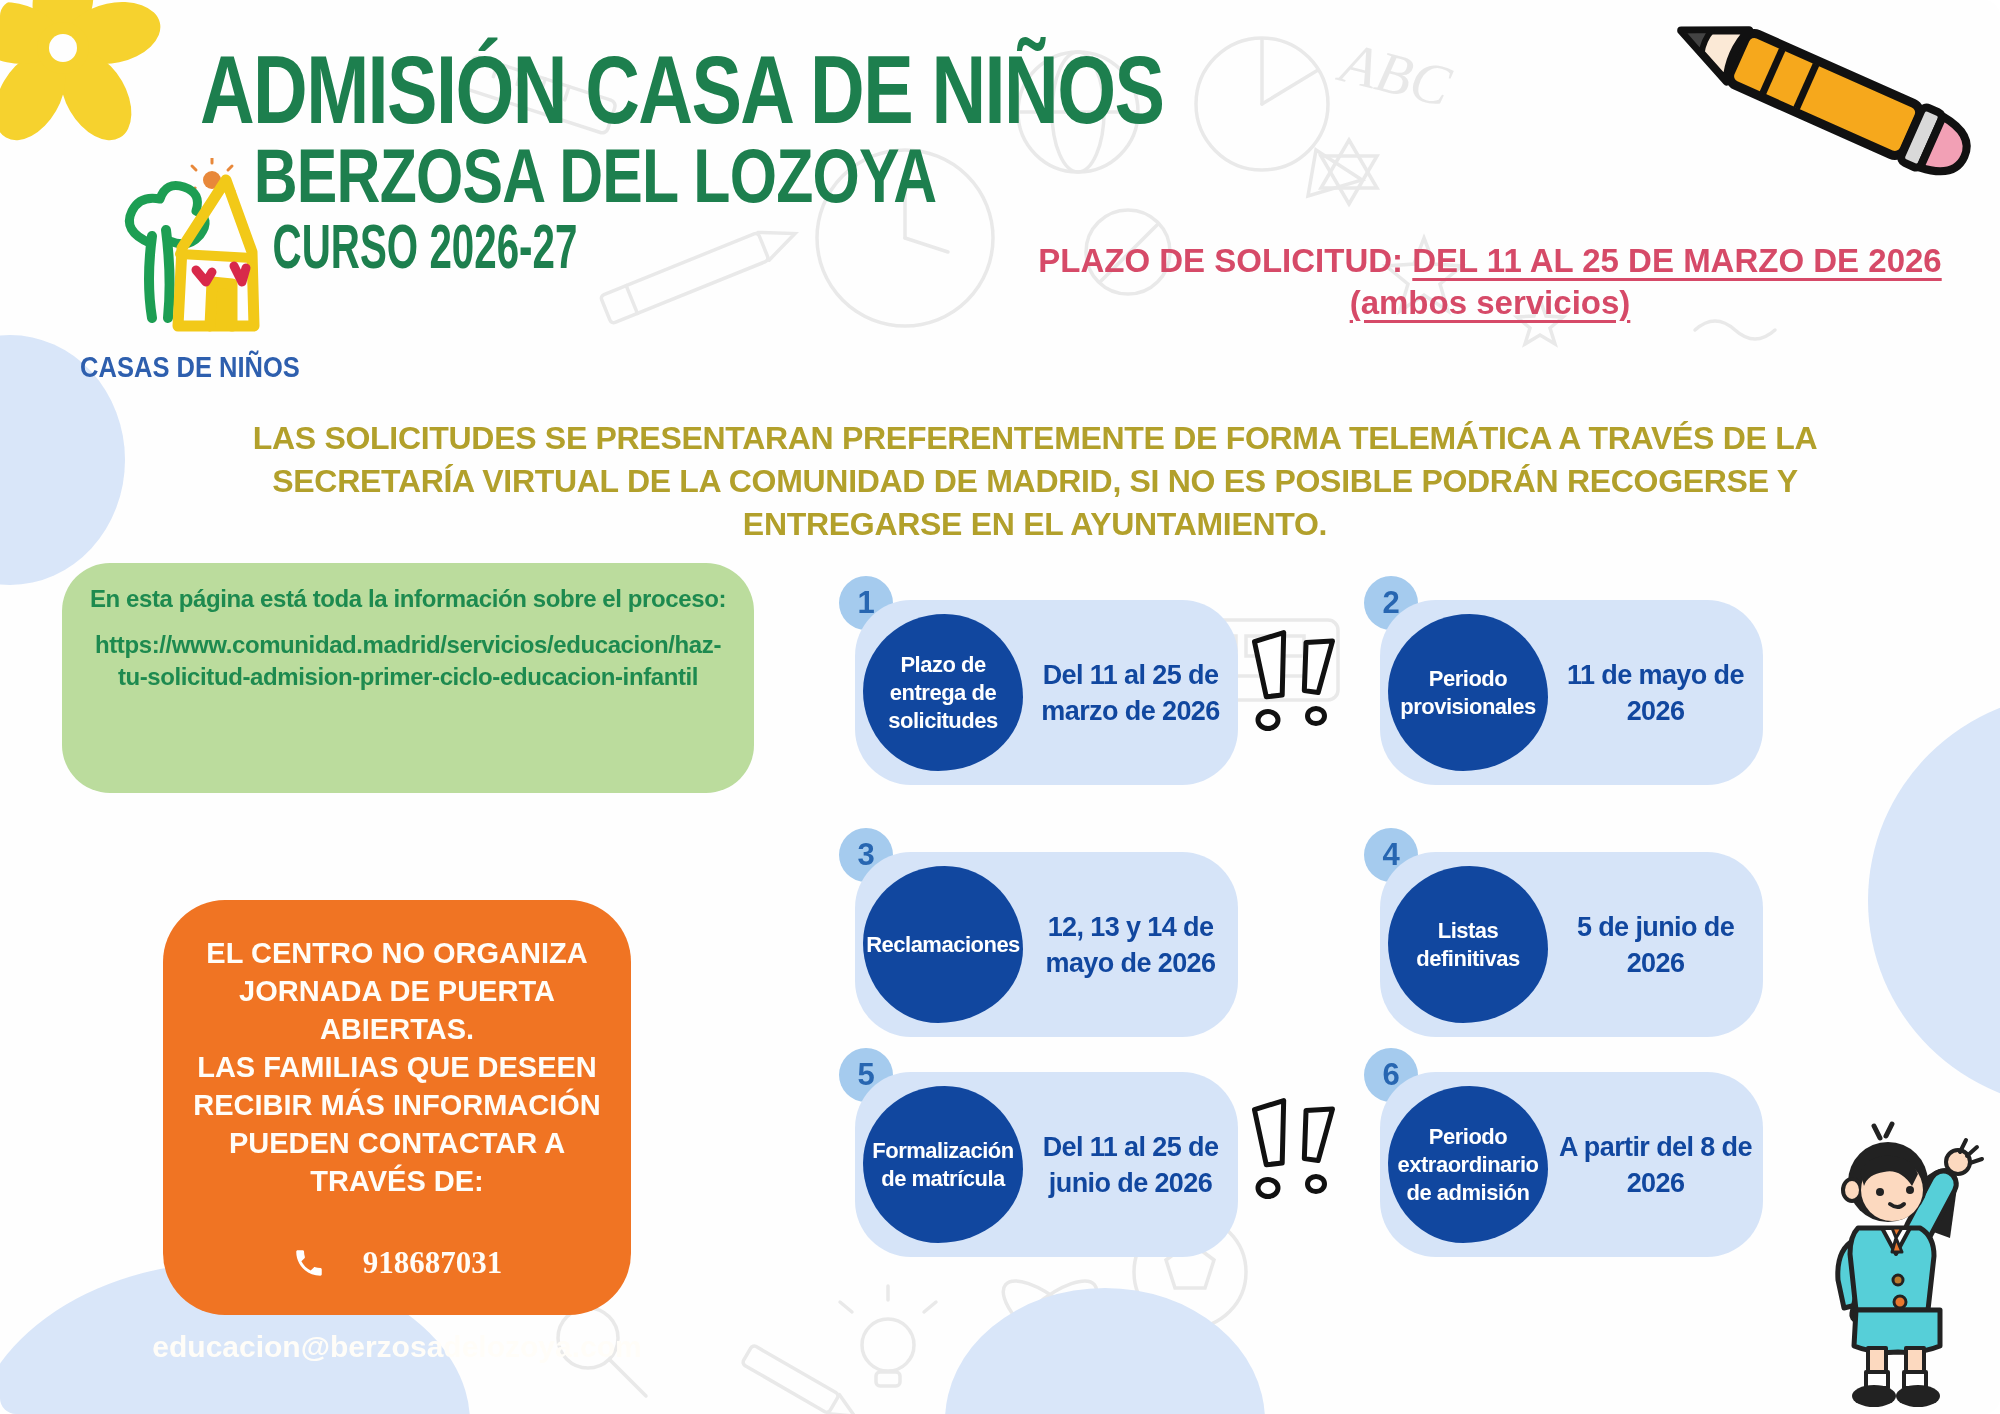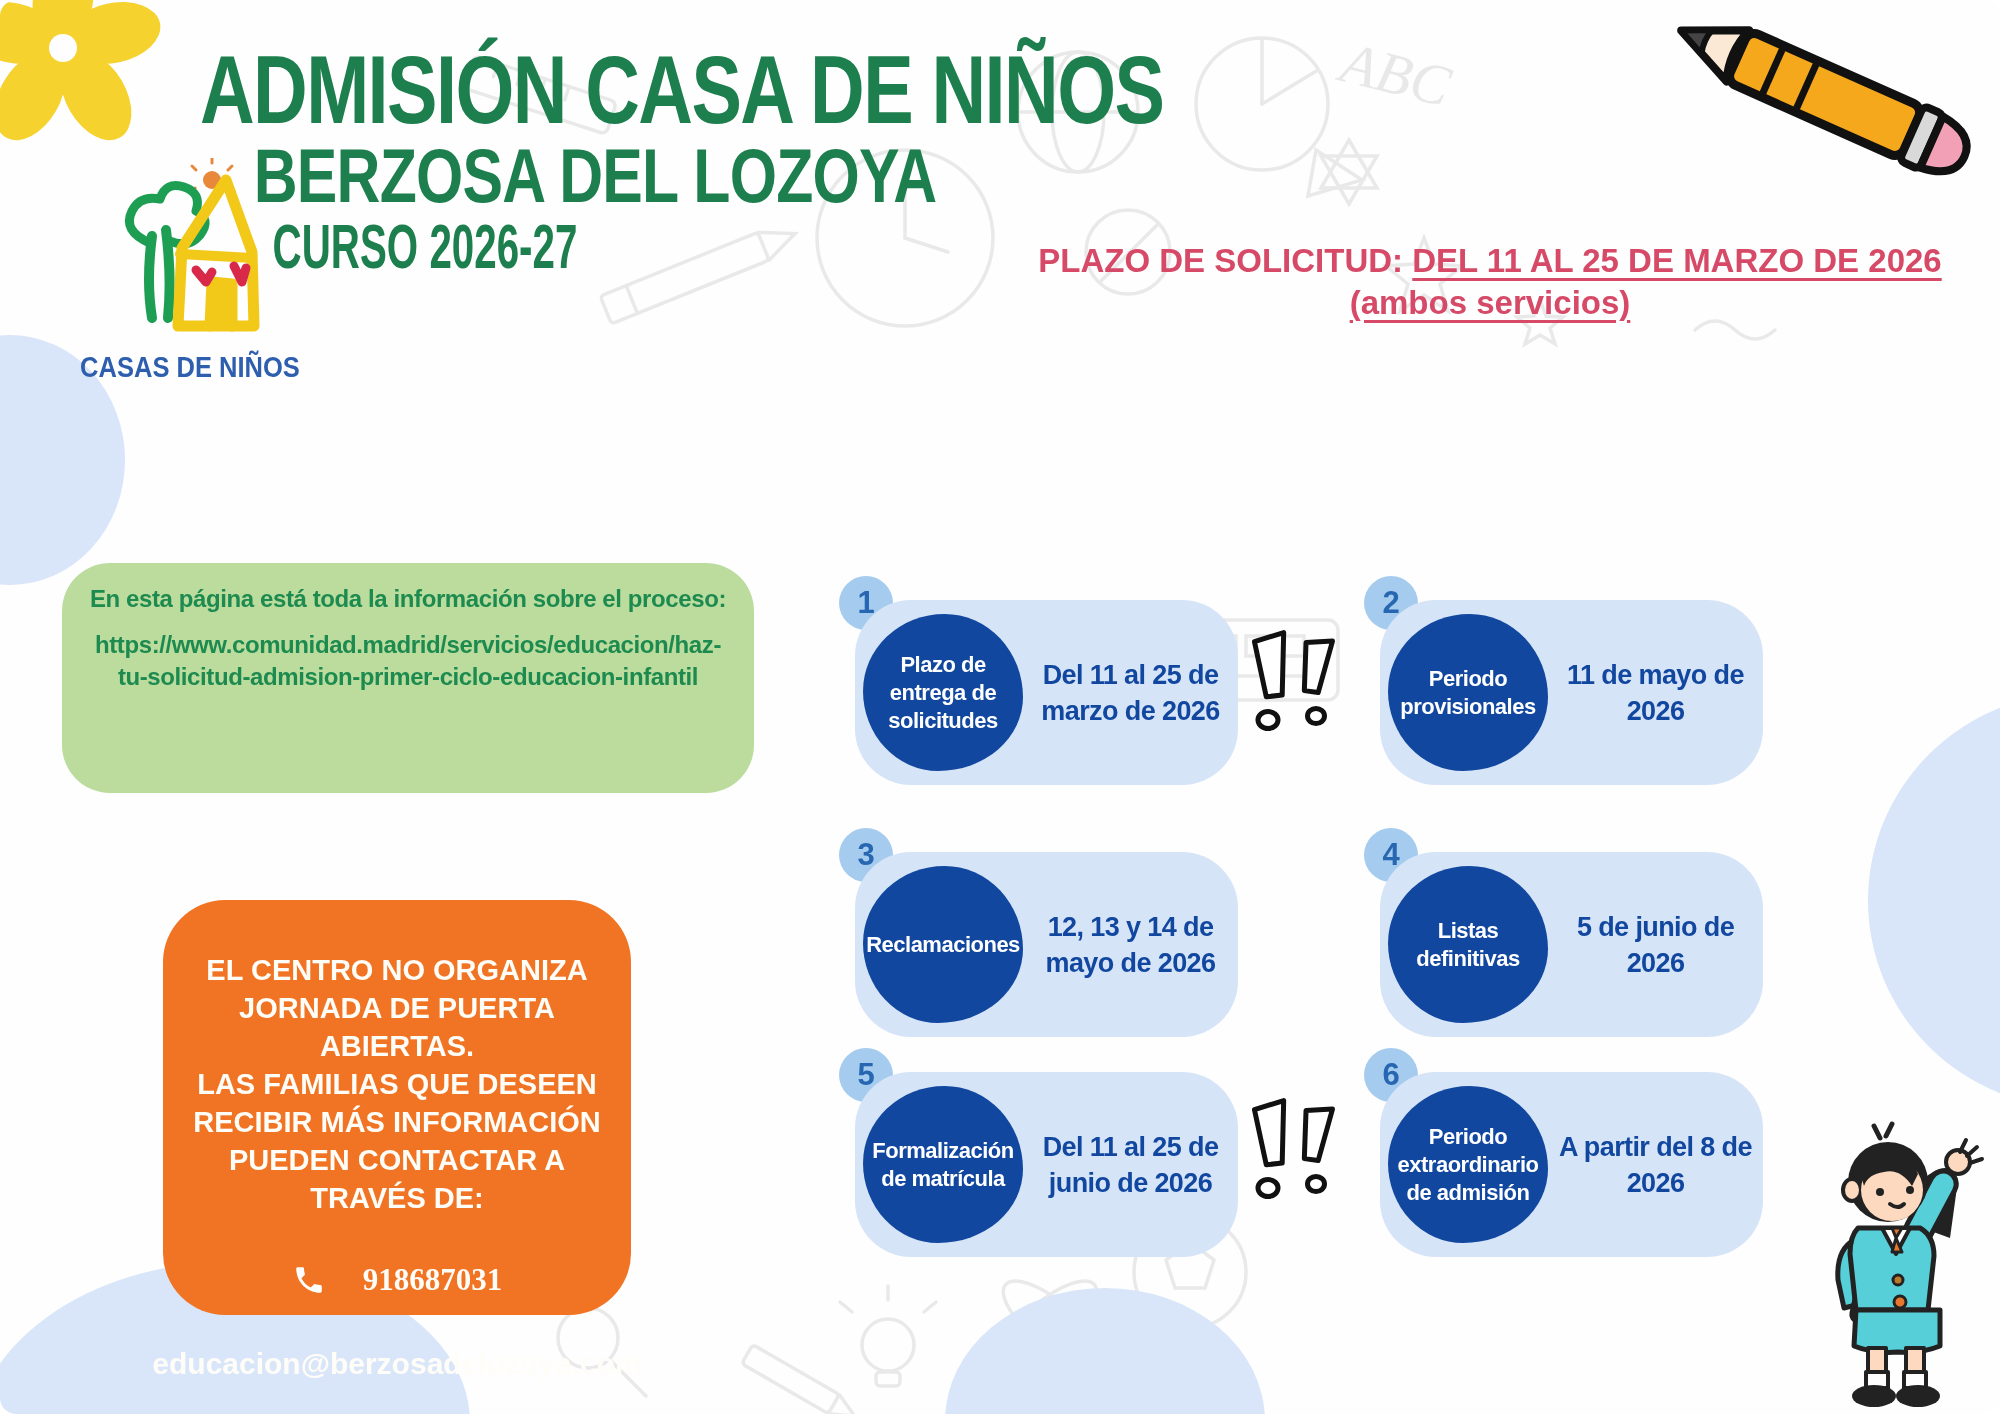--- a/index.html
+++ b/index.html
@@ -46,21 +46,21 @@
   
   .intro{left:170px;top:417px;width:1730px;text-align:center;color:var(--intro_olive);
     font-weight:bold;font-size:32px;line-height:43px;letter-spacing:-.3px;}
   
   .info-box{left:62px;top:563px;width:692px;height:230px;background:var(--info_bg);
     border-radius:48px;box-sizing:border-box;padding:20px 22px;color:var(--info_text);
     font-weight:bold;font-size:24px;text-align:center;line-height:32px;letter-spacing:-.4px;}
   .info-box .url{margin-top:14px;overflow-wrap:anywhere;}
   
   .contact-box{left:163px;top:900px;width:468px;height:415px;background:var(--contact_bg);
-    border-radius:62px;box-sizing:border-box;padding:51px 22px 20px;color:var(--contact_text);
+    border-radius:62px;box-sizing:border-box;padding:34px 22px 20px;color:var(--contact_text);
     font-weight:bold;font-size:29px;line-height:38px;text-align:center;
     display:flex;flex-direction:column;align-items:center;}
   .contact-box .gap{height:36px;}
   .phone-row{display:flex;align-items:center;gap:37px;margin-top:44px;font-size:31px;font-family:Liberation Serif, serif;}
   .email-line{margin-top:46px;font-size:30px;}
   .env{margin-top:4px;}
   
   .tl-item{position:absolute;width:383px;height:185px;}
   .badge{position:absolute;left:-16px;top:-24px;width:54px;height:54px;border-radius:50%;
     background:var(--badge_bg);color:var(--badge_text);font-size:31px;font-weight:bold;
@@ -192,20 +192,21 @@
       <path d="M142 108 l8 16 4 -14" stroke="#d8294a" stroke-width="9"></path>
     </g>
   </svg>
   <div class="abs logo-caption">CASAS DE NIÑOS</div>
 
   <div class="abs deadline">
     <span>PLAZO DE SOLICITUD: </span><span class="u">DEL 11 AL 25 DE MARZO DE 2026</span>
     <div><span class="u">(ambos servicios)</span></div>
   </div>
 
+  <div class="abs intro">LAS SOLICITUDES SE PRESENTARAN PREFERENTEMENTE DE FORMA TELEMÁTICA A TRAVÉS DE LA SECRETARÍA VIRTUAL DE LA COMUNIDAD DE MADRID, SI NO ES POSIBLE PODRÁN RECOGERSE Y ENTREGARSE EN EL AYUNTAMIENTO.</div>
 
   <div class="abs info-box">
     <div>En esta página está toda la información sobre el proceso:</div>
     <div class="url">https://www.comunidad.madrid/servicios/educacion/haz-tu-solicitud-admision-primer-ciclo-educacion-infantil</div>
   </div>
 
   <div class="abs contact-box">
     <div>EL CENTRO NO ORGANIZA JORNADA DE PUERTA ABIERTAS.</div>
     <div class="gap"></div>
     <div>LAS FAMILIAS QUE DESEEN RECIBIR MÁS INFORMACIÓN PUEDEN CONTACTAR A TRAVÉS DE:</div>

